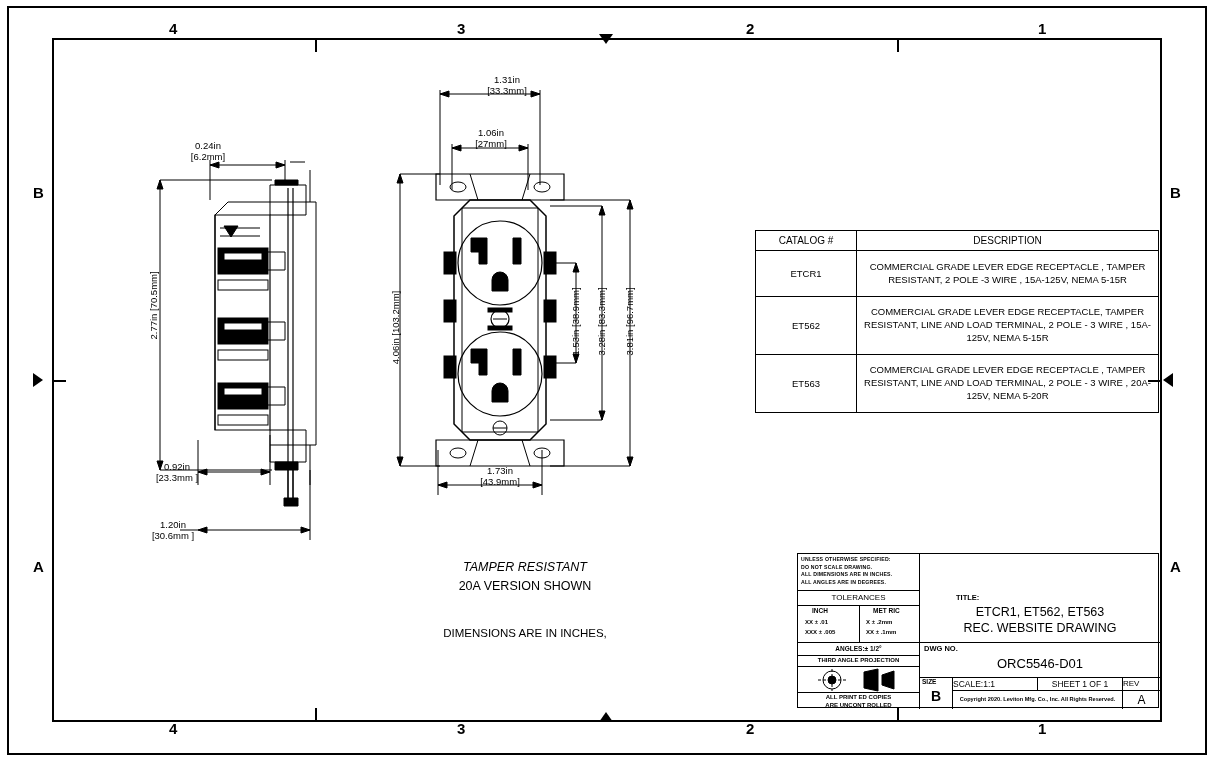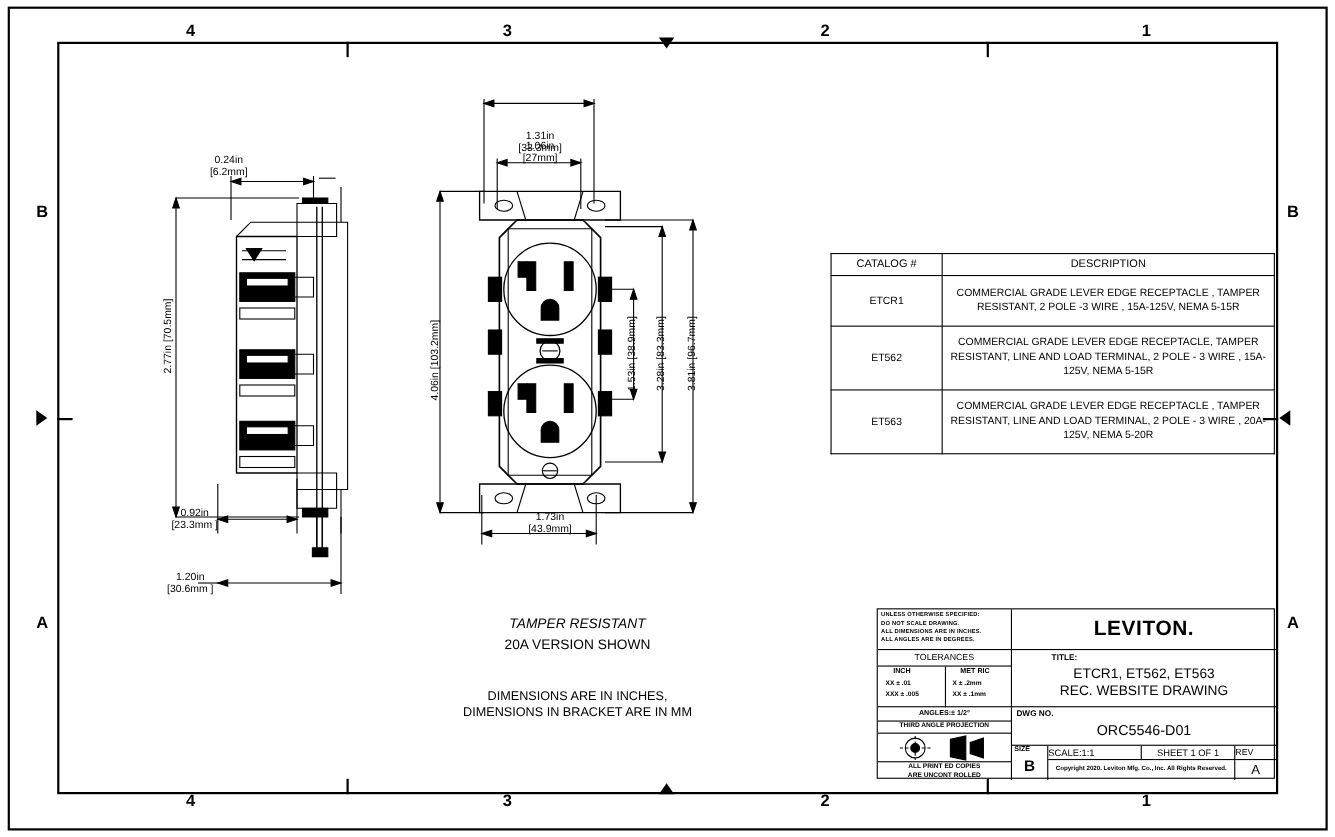--- a/index.html
+++ b/index.html
@@ -273,21 +273,21 @@
       <polygon points="250,406 247,397 253,397" fill="#000"></polygon>
       <path d="M170,140 L250,140 M170,406 L250,406"></path>
 
       <path d="M58,425 L162,425"></path>
       <path d="M58,390 L58,435 M162,390 L162,435"></path>
       <polygon points="58,425 67,422 67,428" fill="#000"></polygon>
       <polygon points="162,425 153,422 153,428" fill="#000"></polygon>
     </g>
   </svg>
 
-  <div class="dim" style="left:446px;top:75px;width:90px;margin-top:44px;">
+  <div class="dim" style="left:462px;top:75px;width:90px;">
     <span>1.31in</span><br>
     <span>[33.3mm]</span>
   </div>
   <div class="dim" style="left:450px;top:128px;width:82px;">
     <span>1.06in</span><br>
     <span>[27mm]</span>
   </div>
   <div class="dimv" style="left:360px;top:322px;transform:rotate(-90deg);">
     <span>4.06in</span> <span>[103.2mm]</span>
   </div>
@@ -301,21 +301,20 @@
     <span>3.81in</span> <span>[96.7mm]</span>
   </div>
   <div class="dim" style="left:455px;top:466px;width:90px;">
     <span>1.73in</span><br>
     <span>[43.9mm]</span>
   </div>
 
   <div class="note" style="left:380px;top:560px;width:290px;font-style:italic;">TAMPER RESISTANT</div>
   <div class="note" style="left:380px;top:579px;width:290px;">20A VERSION SHOWN</div>
   <div class="note" style="left:330px;top:627px;width:390px;font-size:11.5px;">DIMENSIONS ARE IN INCHES,</div>
-  <div class="note" style="left:330px;top:642px;width:390px;font-size:11.5px;">DIMENSIONS IN BRACKET ARE IN MM</div>
 
   <table class="cat-table">
     <tbody>
         <tr>
       <th class="catnum">CATALOG #</th>
       <th>DESCRIPTION</th>
     </tr>
     <tr style="height:46px;">
       <td class="catnum">ETCR1</td>
       <td class="desc">COMMERCIAL GRADE LEVER EDGE RECEPTACLE , TAMPER RESISTANT, 2 POLE -3 WIRE , 15A-125V, NEMA 5-15R</td>
@@ -361,23 +360,20 @@
           <path d="M20,13 L48,13 M34,2 L34,24" stroke-dasharray="3,2"></path>
           <path d="M66,5 L80,2 L80,24 L66,21 Z" fill="#000"></path>
           <path d="M84,8 L96,4 L96,22 L84,18 Z" fill="#000"></path>
         </g>
       </svg>
     </div>
 
     <div class="tb-unctrl" style="white-space:pre-line;">ALL PRINT ED COPIES
 ARE UNCONT ROLLED</div>
 
-    <div class="tb-logo">
-      <span class="leviton">LEVITON.</span>
-    </div>
 
     <div class="tb-title">
       <div class="lbl">TITLE:</div>
       <div class="t1">ETCR1, ET562, ET563</div>
       <div class="t2">REC. WEBSITE DRAWING</div>
     </div>
 
     <div class="tb-dwg">
       <div class="lbl">DWG NO.</div>
       <div class="v">ORC5546-D01</div>

